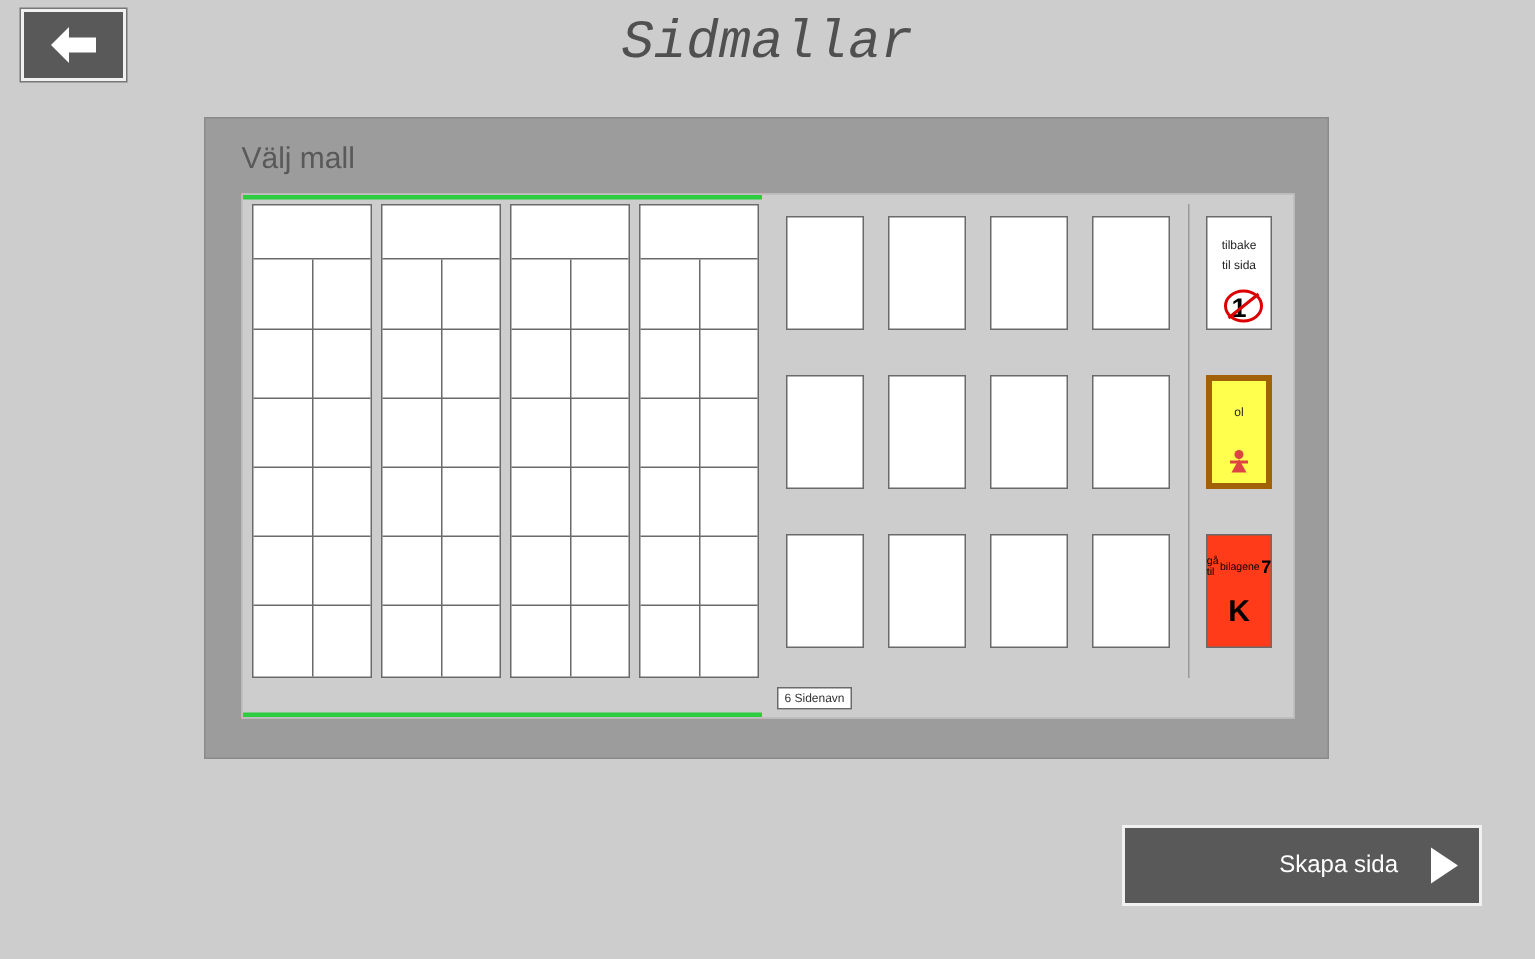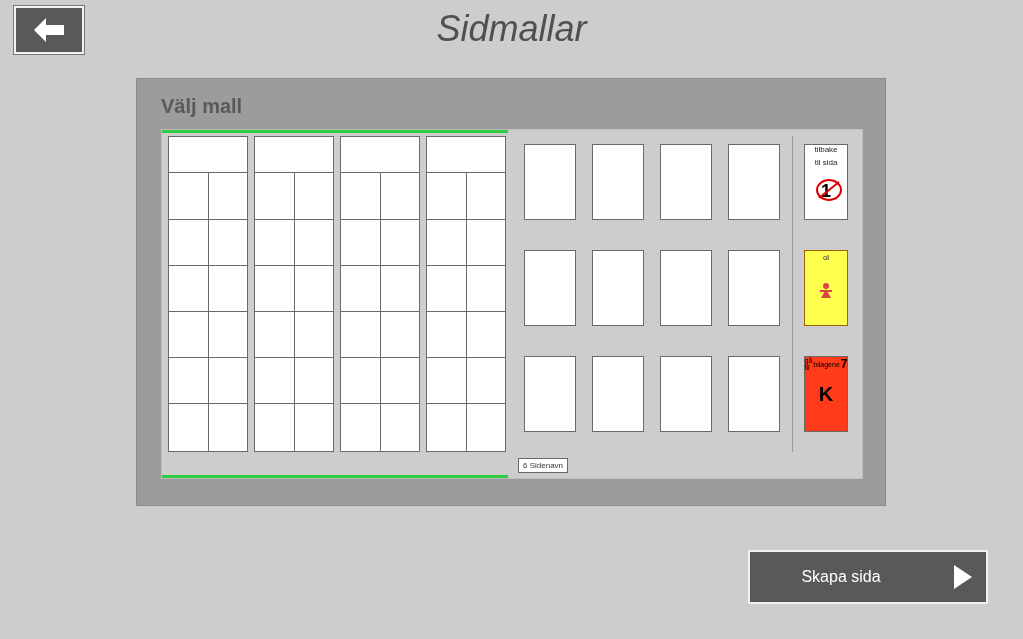--- a/index.html
+++ b/index.html
@@ -1,45 +1,45 @@
 <!DOCTYPE html>
 <html><head>
 <meta charset="utf-8">
 <style>
 html,body{margin:0;padding:0;width:1023px;height:639px;background:#cdcdcd;font-family:Arial,Helvetica,sans-serif;overflow:hidden}
-.title{position:absolute;left:0;right:0;top:8px;text-align:center;font-family:Liberation Sans, sans-serif;font-size:36px;font-style:italic;color:#505050}
+.title{position:absolute;left:0;right:0;top:8px;text-align:center;font-family:Liberation Mono, monospace;font-size:36px;font-style:italic;color:#505050}
 .back-btn{position:absolute;left:14px;top:6px;width:66px;height:44px;background:#595959;border:2px solid #f1f1f1;display:flex;align-items:center;justify-content:center;box-shadow:0 0 0 1px #777}
 .panel{position:absolute;left:136px;top:78px;width:748px;height:426px;background:#9c9c9c;border:1px solid #8a8a8a}
-.panel-title{position:absolute;left:24px;top:16px;font-size:20px;font-weight:bold;color:#595959}
+.panel-title{position:absolute;left:24px;top:16px;font-size:20px;font-weight:normal;color:#595959}
 .canvas{position:absolute;left:24px;top:50px;width:700px;height:348px;background:#cdcdcd;border:1px solid #bfbfbf}
 .green-top{position:absolute;left:0;top:0;width:346px;height:3px;background:#2ecc40}
 .green-bot{position:absolute;left:0;bottom:0;width:346px;height:3px;background:#2ecc40}
 .col{position:absolute;top:6px;background:#fff;border:1px solid #6a6a6a;box-sizing:border-box}
 .col1{left:6px;width:80px;height:316px}
 .col2{left:92px;width:80px;height:316px}
 .col3{left:178px;width:80px;height:316px}
 .col4{left:264px;width:80px;height:316px}
 .hdr{position:absolute;left:0;top:0;right:0;height:36px;border-bottom:1px solid #6a6a6a;box-sizing:border-box}
 .rowline{position:absolute;left:0;right:0;border-top:1px solid #6a6a6a}
 .vsplit{position:absolute;left:50%;top:36px;bottom:0;width:0;border-left:1px solid #6a6a6a}
 .hdr+.vsplit{}
 .card{position:absolute;width:52px;height:76px;background:#fff;border:1px solid #6a6a6a;box-sizing:border-box}
 .smalltag{position:absolute;left:356px;top:328px;border:1px solid #6a6a6a;background:#fff;font-size:8px;padding:2px 4px;color:#333}
 .divider{position:absolute;left:630px;top:6px;width:0;height:316px;border-left:1px solid #9a9a9a}
-.sidecard{position:absolute;left:642px;width:44px;height:76px;box-sizing:border-box;display:flex;flex-direction:column;align-items:center;justify-content:flex-start;padding-top:0}
+.sidecard{position:absolute;left:642px;width:44px;height:76px;box-sizing:border-box;display:flex;flex-direction:column;align-items:center;justify-content:flex-start;padding-top:14px}
 .sc1{top:14px;background:#fff;border:1px solid #6a6a6a}
 .sc1 .t{font-size:8px;line-height:9px;text-align:center;color:#222;margin-bottom:8px}
-.sc2{top:120px;background:#ffff4d;border:1px solid #a16207}
+.sc2{top:120px;background:#ffff4d;border:4px solid #a16207}
 .sc2 .t{font-size:8px;color:#222;margin-top:2px}
 .sc2 .ico{margin-top:18px}
 .sc3{top:226px;background:#ff3b1a;border:1px solid #6a6a6a}
 .sc3 .t{font-size:7px;color:#000;display:flex;align-items:center;gap:1px}
 .sc3 .big{font-size:20px;font-weight:bold;color:#000;margin-top:12px}
 .create-btn{position:absolute;right:35px;bottom:35px;width:240px;height:54px;background:#595959;border:2px solid #f1f1f1;display:flex;align-items:center;justify-content:flex-end;padding-right:12px;gap:20px;color:#fff;font-size:16px;box-sizing:border-box}
-.create-btn span.lbl{flex:1;text-align:center}
+.create-btn span.lbl{flex:1;text-align:right}
 svg{display:block}
 </style>
 </head>
 <body>
 
 <div class="title">Sidmallar</div>
 
 <div class="back-btn">
   <svg width="34" height="28" viewBox="0 0 34 28">
     <path d="M14 2 L2 14 L14 26 L14 19 L32 19 L32 9 L14 9 Z" fill="#fff"></path>

